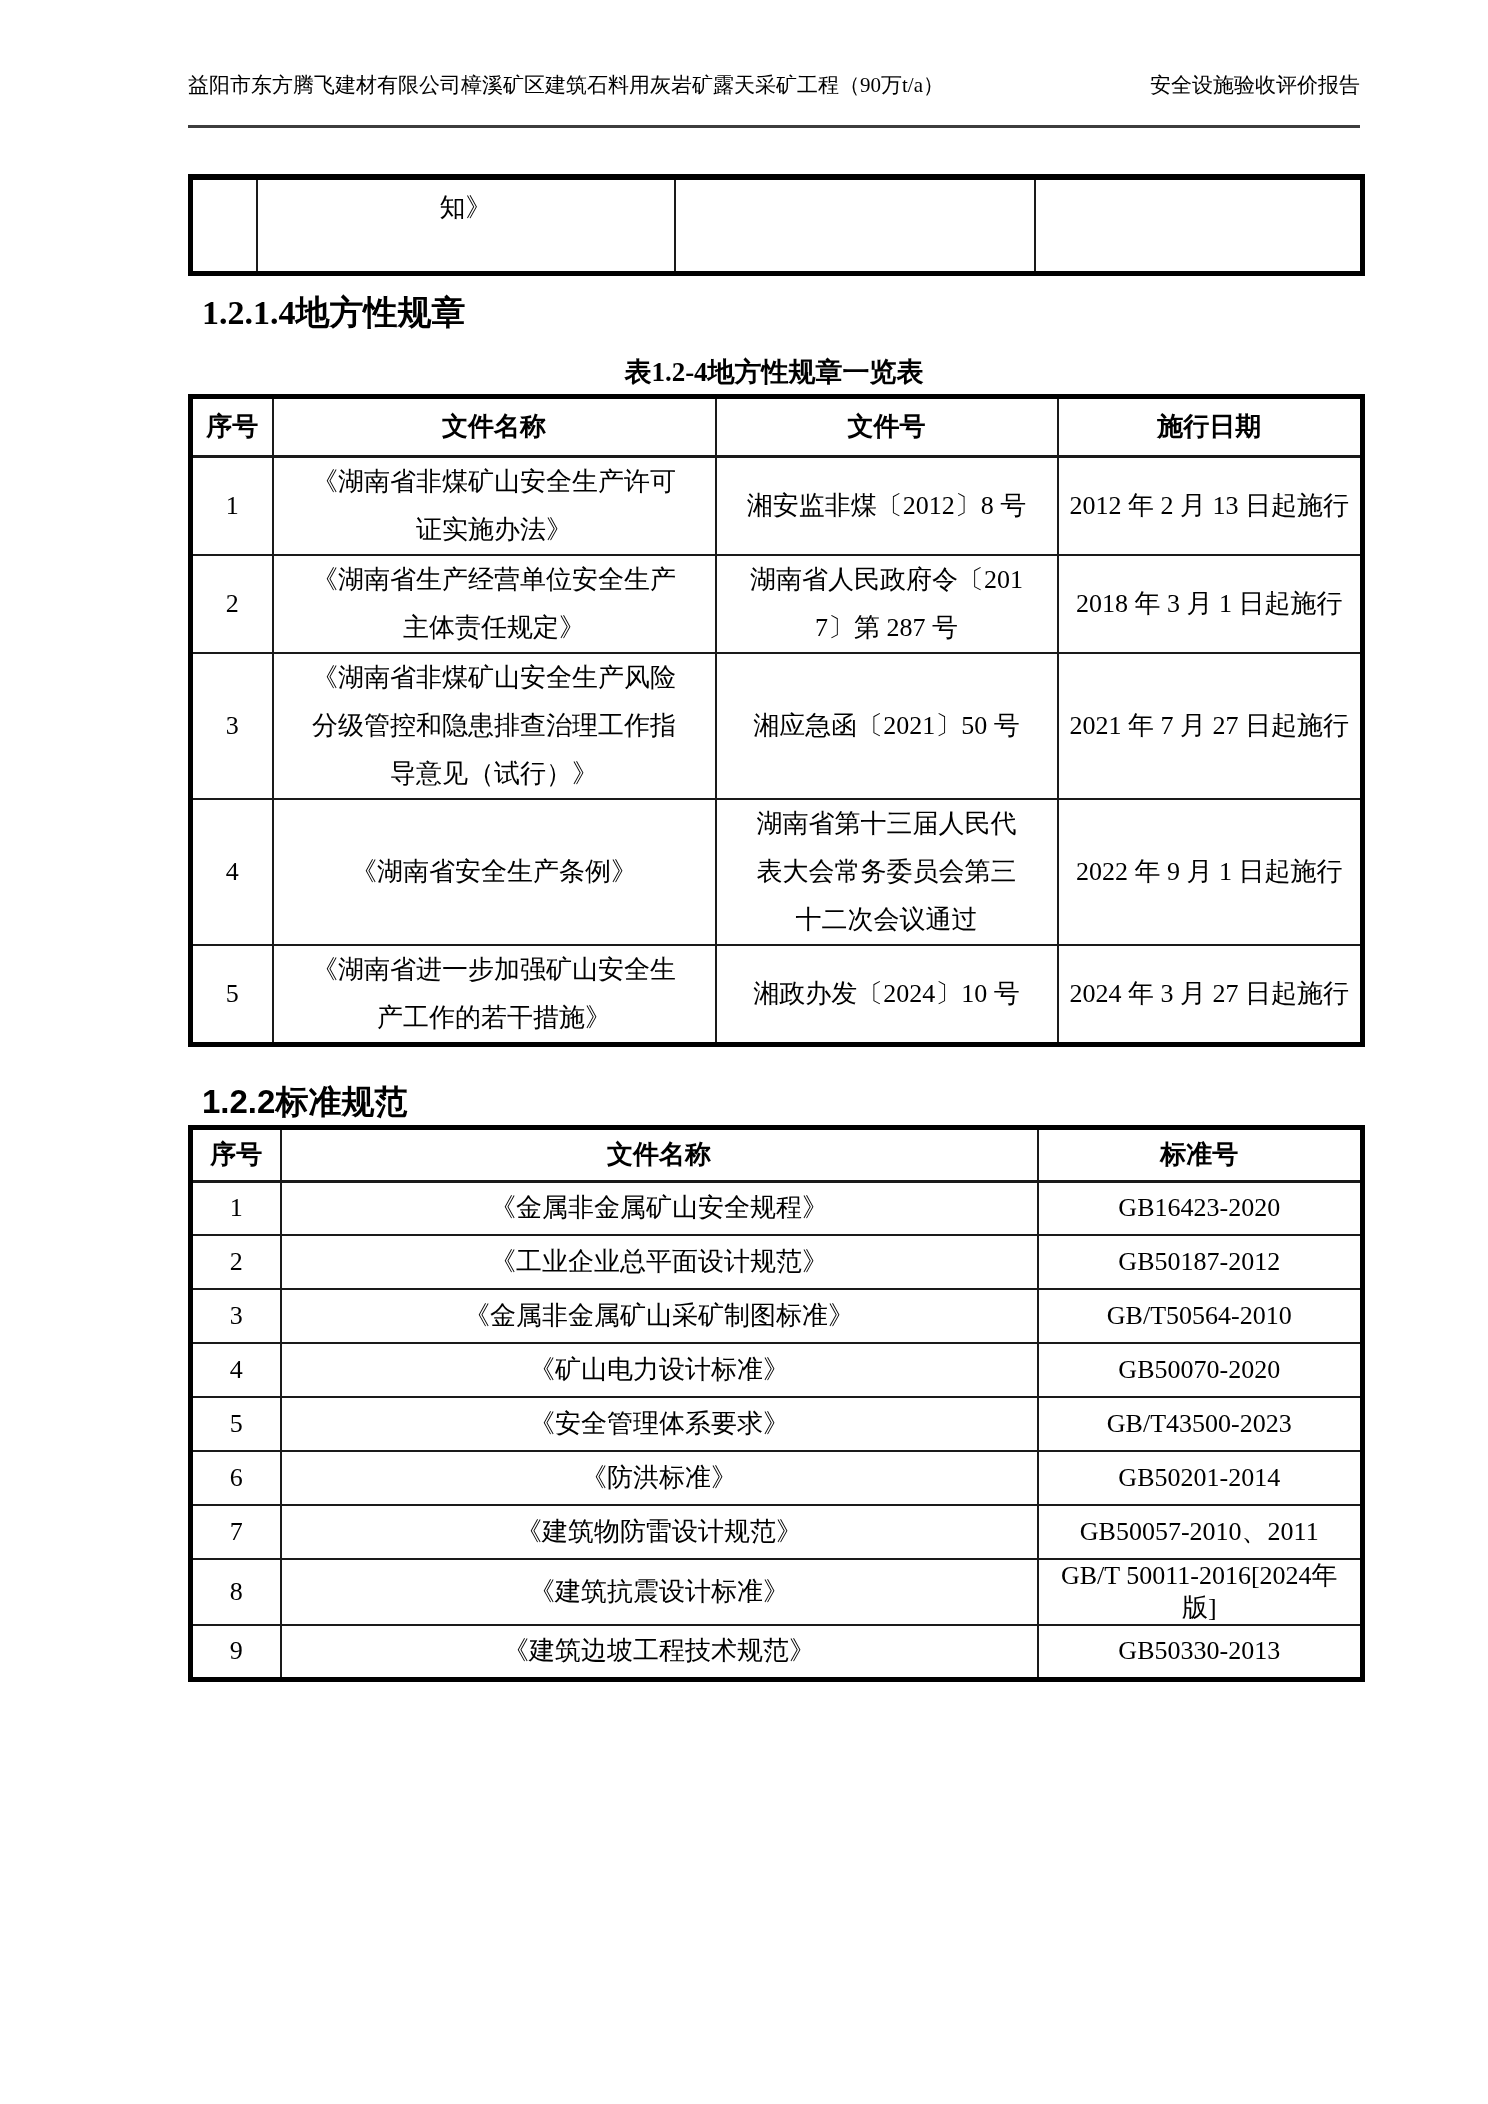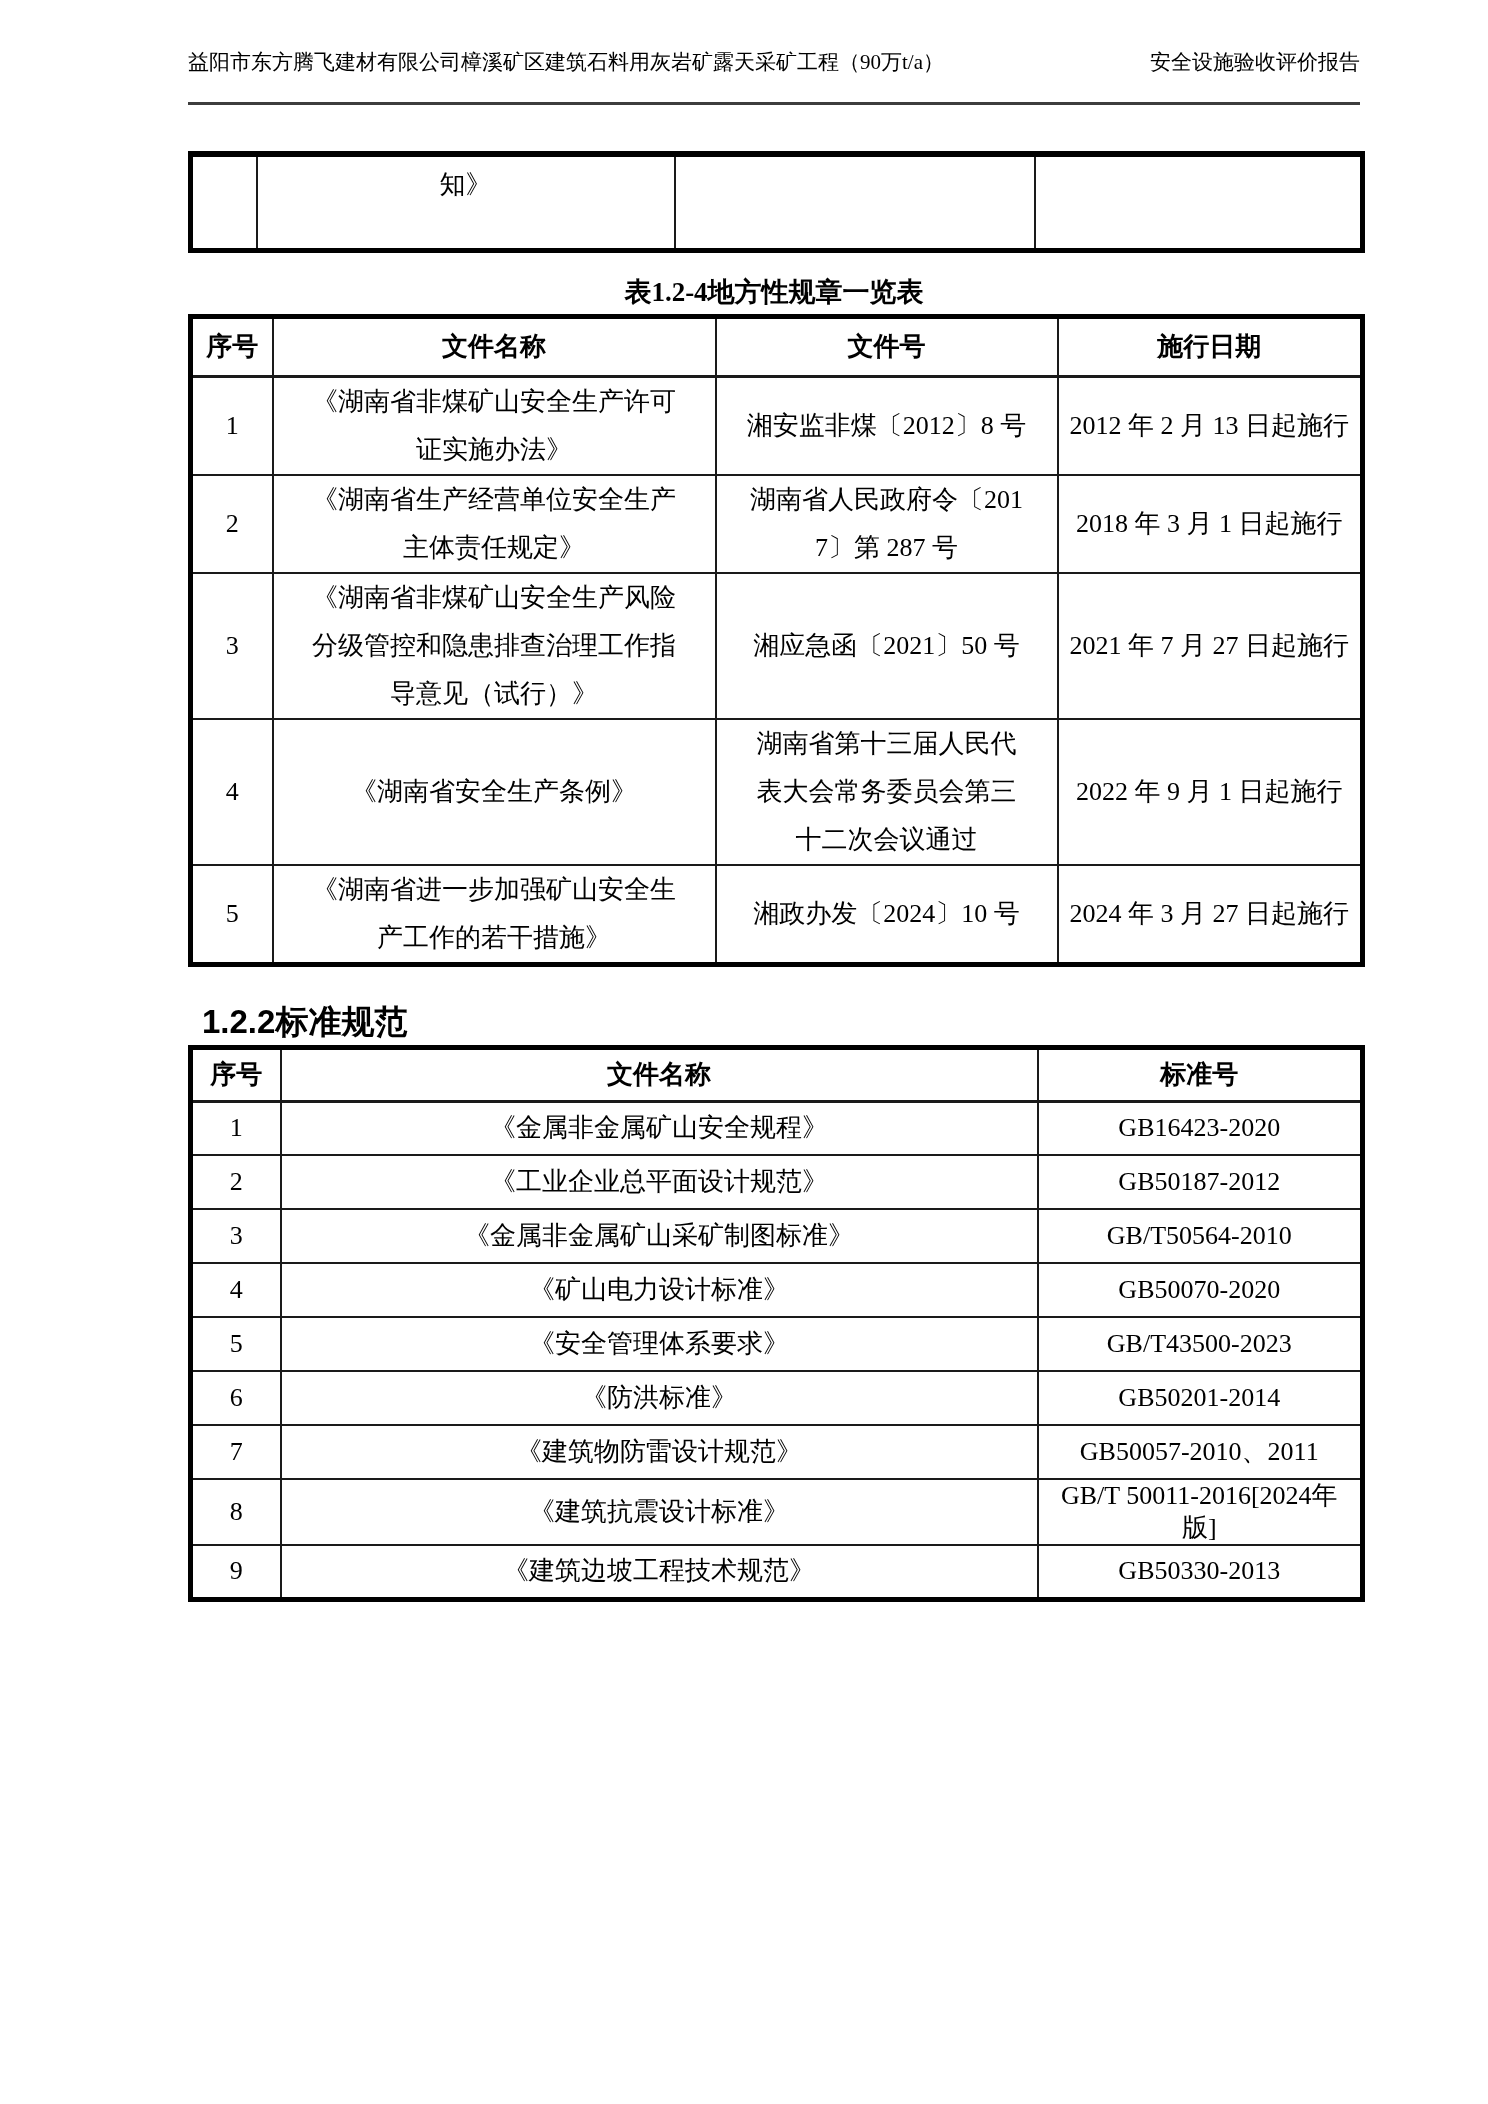--- a/index.html
+++ b/index.html
@@ -6,21 +6,21 @@
   .page {
     width:1488px; height:2104px; background:#ffffff; color:#000000;
     font-family:"Liberation Serif","DejaVu Serif",serif;
     position:relative; overflow:hidden; margin:0 auto;
   }
   .content { margin-left:188px; width:1172px; }
 
   
   .doc-header {
     display:flex; justify-content:space-between; align-items:flex-end;
-    padding-top:49px; padding-bottom:27px;
+    padding-top:72px; padding-bottom:27px;
     border-bottom:3px solid #3d3d3d;
     font-size:21px; line-height:26px; white-space:nowrap;
   }
 
   
   table.tbl {
     border-collapse:collapse; table-layout:fixed; width:1172px;
     border:5px solid #000000; font-size:26px;
   }
   .tbl td, .tbl th {
@@ -79,20 +79,21 @@
       <tbody>
           <tr style="height:96px">
         <td></td>
         <td class="knowledge-cell">知》</td>
         <td></td>
         <td></td>
       </tr>
     </tbody>
       </table>
 
+    <div class="h-serif">1.2.1.4地方性规章</div>
 
 
     <div class="tbl-title">表1.2-4地方性规章一览表</div>
 
     <table class="tbl t1">
       <colgroup>
           <col style="width:82px">
           <col style="width:443px">
           <col style="width:342px">
           <col style="width:305px">

